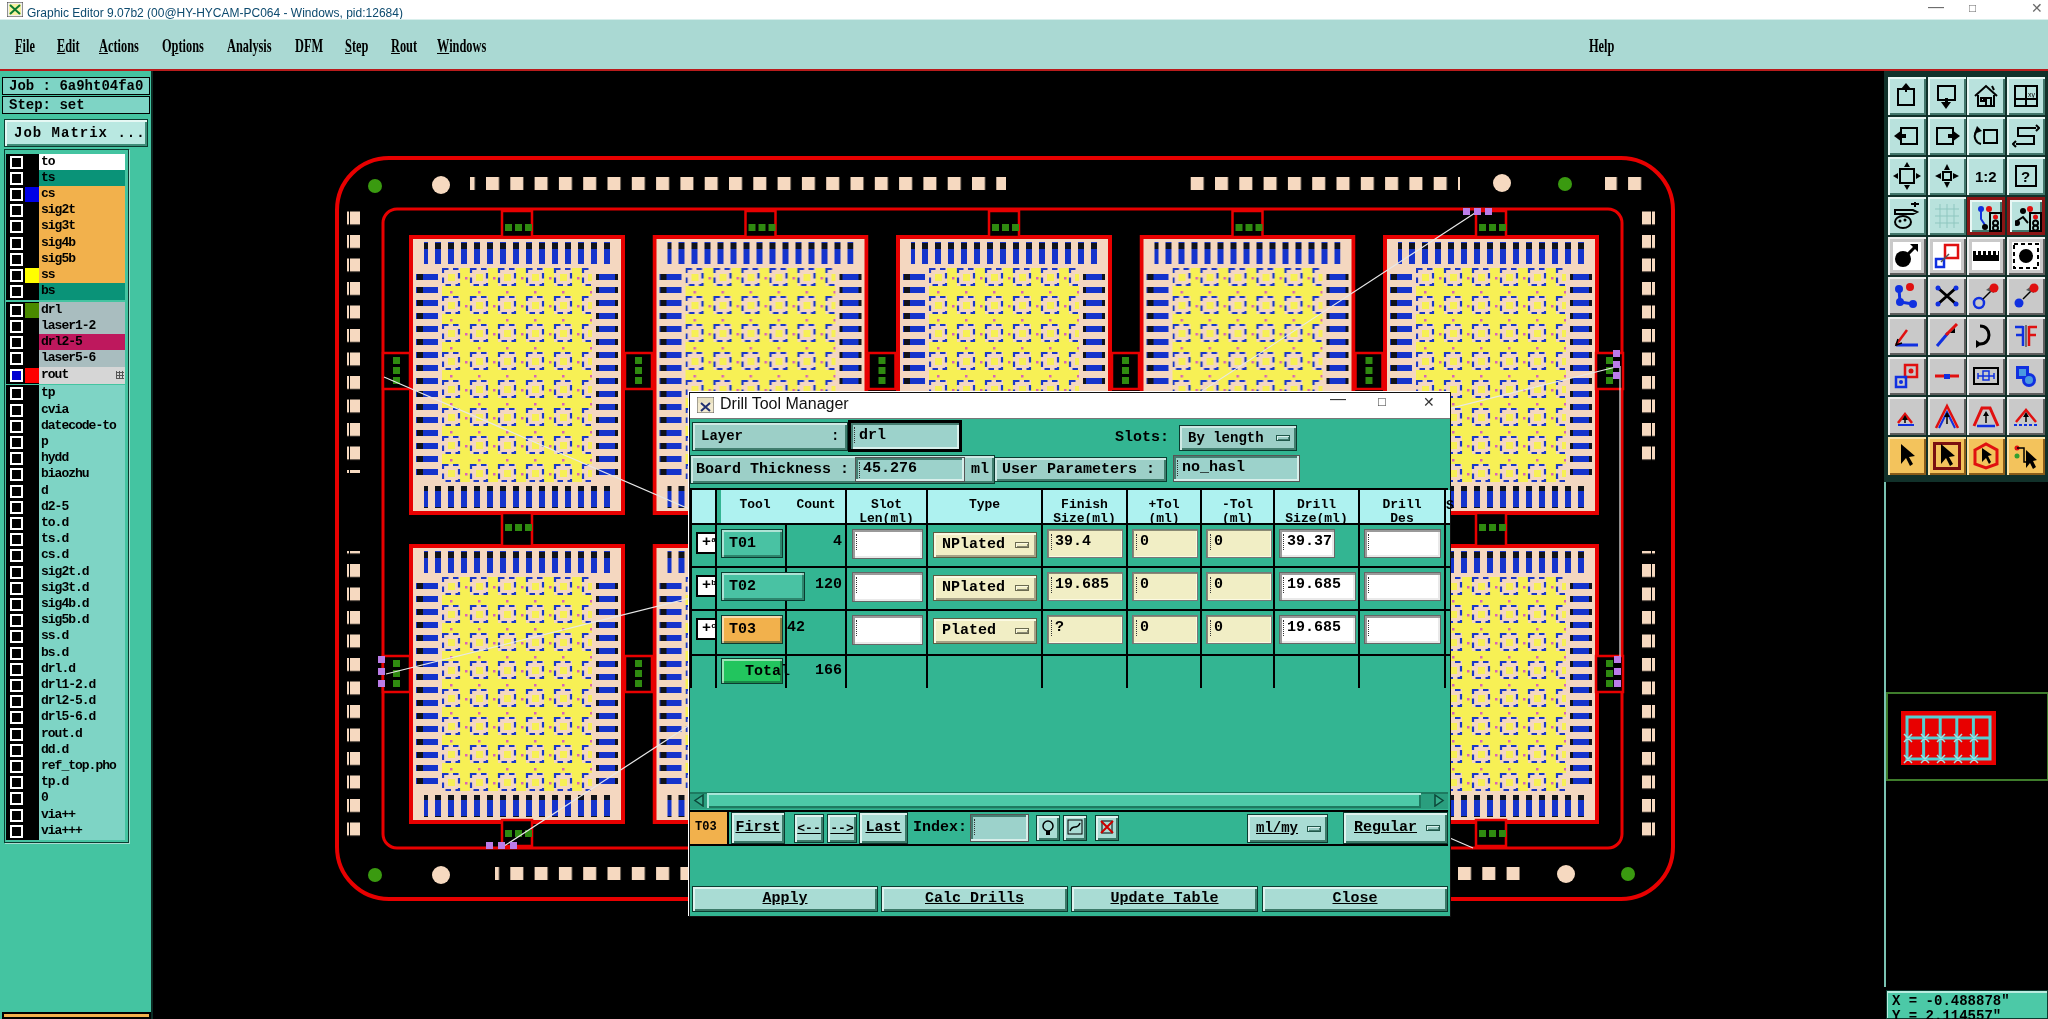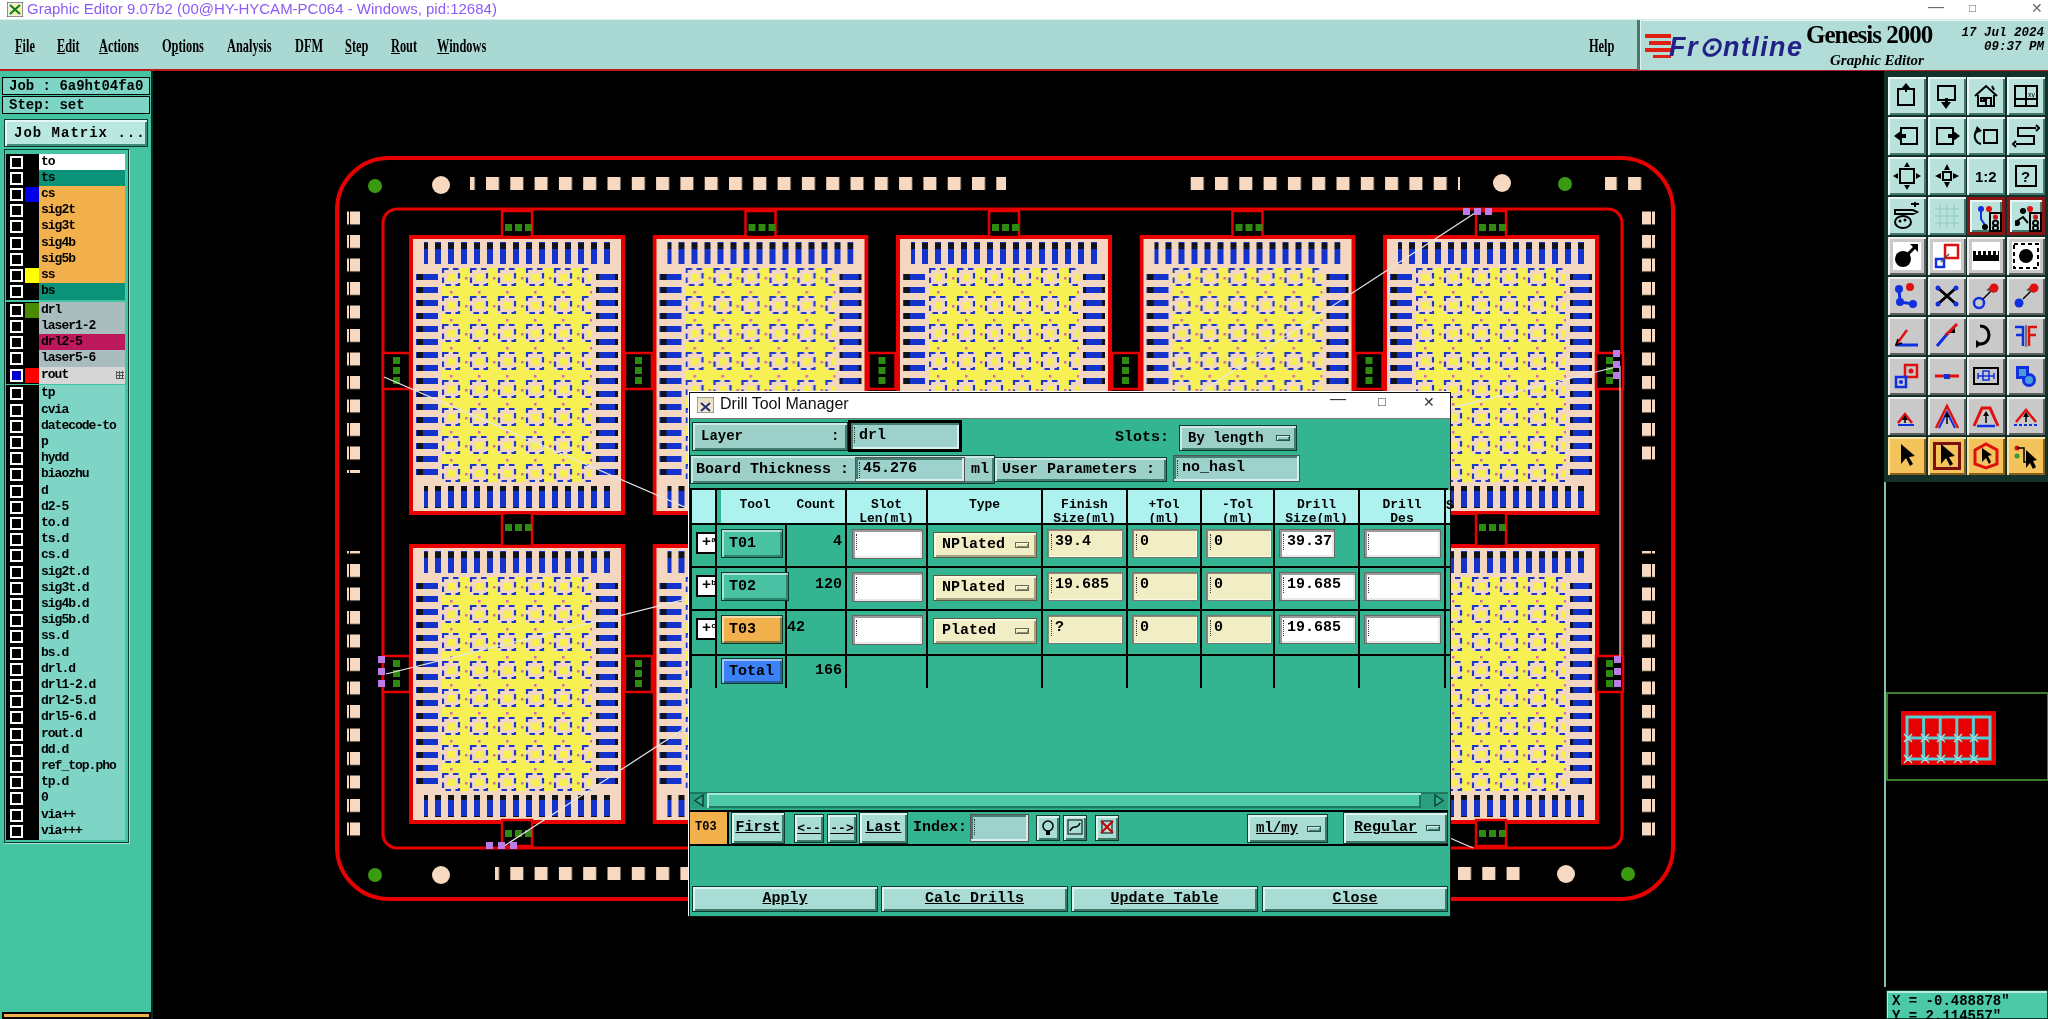--- a/index.html
+++ b/index.html
@@ -2,21 +2,21 @@
 <html><head>
 <meta charset="utf-8">
 <style>
   html,body{margin:0;padding:0;width:2048px;height:1019px;overflow:hidden;background:#000;}
   *{box-sizing:border-box;}
   .mono{font-family:"Liberation Mono",monospace;font-weight:bold;color:#000;}
   .abs{position:absolute;}
   #page{position:relative;width:2048px;height:1019px;font-family:"Liberation Sans",sans-serif;}
   
   #titlebar{position:absolute;left:0;top:0;width:2048px;height:19px;background:#ffffff;}
-  #titletxt{position:absolute;left:27px;top:0px;font-size:15px;color:#8b5cf6;}
+  #titletxt{position:absolute;left:27px;top:6px;font-size:12px;color:#0c4a6e;}
   .winbtn{position:absolute;top:0;color:#6a6a6a;font-size:13px;}
   
   #menubar{position:absolute;left:0;top:19px;width:2048px;height:52px;background:#aad9d3;border-top:1px solid #d9efec;border-bottom:2px solid #b91c1c;}
   .menuitem{position:absolute;top:15px;font-family:"Liberation Serif",serif;font-weight:bold;font-size:19px;color:#000;transform:scaleX(.65);transform-origin:0 0;white-space:nowrap;}
   .menuitem u{text-decoration-thickness:1px;}
   #logopanel{position:absolute;left:1637px;top:0px;width:411px;height:50px;background:#b2dcd7;border-left:3px solid #47796d;box-shadow:inset 1px 1px 0 #e3f3f0;}
   
   #sidebar{position:absolute;left:0;top:71px;width:153px;height:948px;background:#44c4a1;border-right:2px solid #0c2b24;}
   .sbox{position:absolute;left:2px;width:148px;height:18px;background:#7ed4c5;border:1px solid #000;font-size:14px;line-height:17px;padding-left:6px;white-space:pre;}
   #jobmatrix{position:absolute;left:4px;top:48px;width:144px;height:28px;background:#b9e8e1;border:1px solid #0b3b30;box-shadow:inset 2px 2px 0 #e6f8f4,inset -2px -2px 0 #3f8d79;font-size:14px;line-height:26px;padding-left:9px;letter-spacing:1px;}
@@ -76,41 +76,20 @@
     <div class="menuitem" style="left:57px"><u>E</u>dit</div>
     <div class="menuitem" style="left:99px"><u>A</u>ctions</div>
     <div class="menuitem" style="left:162px">O<u>p</u>tions</div>
     <div class="menuitem" style="left:227px">Analysis</div>
     <div class="menuitem" style="left:295px">DFM</div>
     <div class="menuitem" style="left:345px"><u>S</u>tep</div>
     <div class="menuitem" style="left:391px"><u>R</u>out</div>
     <div class="menuitem" style="left:437px"><u>W</u>indows</div>
     <div class="menuitem" style="left:1589px">Help</div>
 
-    <div id="logopanel">
-
-      <div class="abs" style="left:5px;top:11px;width:160px;height:30px">
-        <svg width="160" height="30">
-          <g fill="#e02010">
-            <rect x="0" y="3" width="26" height="4"></rect>
-              <rect x="4" y="10" width="22" height="4"></rect>
-              <rect x="0" y="17" width="26" height="4"></rect>
-              <rect x="8" y="24" width="18" height="3"></rect>
-          </g>
-          <text x="24" y="25" font-family="Liberation Sans, sans-serif" font-style="italic" font-weight="bold" font-size="27" fill="#232088" textLength="133">Fr⊙ntline</text>
-        </svg>
-      </div>
-
-      <div class="abs" style="left:166px;top:1px;width:140px;font-family:'Liberation Serif',serif;font-weight:bold;font-size:25px;color:#000;letter-spacing:-1px;white-space:nowrap">Genesis 2000</div>
-
-      <div class="abs mono" style="left:300px;top:6px;width:104px;font-size:12.5px;font-style:italic;line-height:14px;white-space:pre;text-align:right">17 Jul 2024
-09:37 PM</div>
-
-      <div class="abs" style="left:190px;top:32px;font-family:'Liberation Serif',serif;font-style:italic;font-weight:bold;font-size:15px;color:#000">Graphic Editor</div>
-    </div>
   </div>
 
   <div class="abs" style="left:153px;top:71px;width:1731px;height:948px;background:#000" id="canvas">
     <svg width="1731" height="948" viewBox="153 71 1731 948" id="pcbsvg">
 <defs>
 <pattern id="pads" width="28" height="28" patternUnits="userSpaceOnUse">
   <rect width="28" height="28" fill="#f7f055"></rect>
   <rect x="5" y="5" width="18" height="18" fill="#f4d7c0"></rect>
   <rect x="11" y="11" width="7" height="7" fill="#f7f055"></rect>
   <rect x="6" y="6" width="16" height="16" fill="none" stroke="#1b38c8" stroke-width="2.2" stroke-dasharray="5.5 4.5"></rect>
@@ -1119,21 +1098,21 @@
         </div>
       <div class="inpw" style="left:587px;top:39px;width:56px;height:29px">
           <span class="caret" style="left:3px;top:4px;height:16px"></span>
           <span class="mono" style="position:absolute;left:7px;top:3px;font-size:15px">39.37</span>
         </div>
       <div class="inpw" style="left:672px;top:39px;width:77px;height:29px">
           <span class="caret" style="left:3px;top:4px;height:16px"></span>
         </div>
 
       <div class="abs" style="left:4px;top:85px;width:21px;height:22px;background:#fff;border:2px solid #000;font-family:Liberation Mono;font-weight:bold;font-size:15px;text-align:center;line-height:18px">+<span style="position:absolute;right:-1px;top:-3px;font-size:8px">b</span></div>
-      <div class="abs mono" style="left:29px;top:82px;width:68px;height:29px;background:#49c2a3;border:1px solid #0b3b30;box-shadow:inset 2px 2px 0 rgba(255,255,255,.55),inset -2px -2px 0 rgba(10,60,45,.45);font-size:15px;line-height:28px;padding-left:7px">T02</div>
+      <div class="abs mono" style="left:29px;top:82px;width:84px;height:29px;background:#49c2a3;border:1px solid #0b3b30;box-shadow:inset 2px 2px 0 rgba(255,255,255,.55),inset -2px -2px 0 rgba(10,60,45,.45);font-size:15px;line-height:28px;padding-left:7px">T02</div>
       <div class="abs mono" style="left:95px;top:86px;width:55px;font-size:15px;text-align:right">120</div>
       <div class="inpw" style="left:160px;top:82px;width:71px;height:30px">
           <span class="caret" style="left:3px;top:4px;height:16px"></span>
         </div>
       <div class="ddc mono" style="left:241px;top:85px;width:104px;height:26px;font-size:15px;line-height:24px;padding-left:8px">NPlated<span class="dash" style="right:7px;top:9px"></span></div>
       <div class="inpc" style="left:355px;top:82px;width:76px;height:29px">
           <span class="caret" style="left:3px;top:4px;height:16px"></span>
           <span class="mono" style="position:absolute;left:7px;top:3px;font-size:15px">19.685</span>
         </div>
       <div class="inpc" style="left:440px;top:82px;width:66px;height:29px">
@@ -1172,21 +1151,21 @@
           <span class="mono" style="position:absolute;left:7px;top:3px;font-size:15px">0</span>
         </div>
       <div class="inpw" style="left:587px;top:125px;width:77px;height:29px">
           <span class="caret" style="left:3px;top:4px;height:16px"></span>
           <span class="mono" style="position:absolute;left:7px;top:3px;font-size:15px">19.685</span>
         </div>
       <div class="inpw" style="left:672px;top:125px;width:77px;height:29px">
           <span class="caret" style="left:3px;top:4px;height:16px"></span>
         </div>
 
-      <div class="abs mono" style="left:29px;top:168px;width:62px;height:26px;background:#3b82f6;border:1px solid #0b3b30;box-shadow:inset 2px 2px 0 rgba(255,255,255,.55),inset -2px -2px 0 rgba(10,60,45,.45);font-size:15px;line-height:25px;padding-left:7px">Total</div>
+      <div class="abs mono" style="left:29px;top:168px;width:62px;height:26px;background:#22c55e;border:1px solid #0b3b30;box-shadow:inset 2px 2px 0 rgba(255,255,255,.55),inset -2px -2px 0 rgba(10,60,45,.45);font-size:15px;line-height:25px;padding-left:23px">Total</div>
       <div class="abs mono" style="left:95px;top:172px;width:55px;font-size:15px;text-align:right">166</div>
     </div>
 
     <div class="abs" style="left:0px;top:399px;width:758px;height:17px;background:#2a9e7e;box-shadow:inset 0 2px 0 #1d7a60">
       <svg class="abs" style="left:2px;top:2px" width="13" height="13">
           <path d="M11 1 L3 6.5 L11 12 Z" fill="#37ad8c" stroke="#0c4638" stroke-width="1.5"></path>
         </svg>
       <div class="abs" style="left:17px;top:1px;width:714px;height:15px;background:#4cc9a7;box-shadow:inset 2px 2px 0 #a8e6d8,inset -2px -2px 0 #1d7a60"></div>
       <svg class="abs" style="left:743px;top:2px" width="13" height="13">
           <path d="M2 1 L10 6.5 L2 12 Z" fill="#37ad8c" stroke="#0c4638" stroke-width="1.5"></path>

